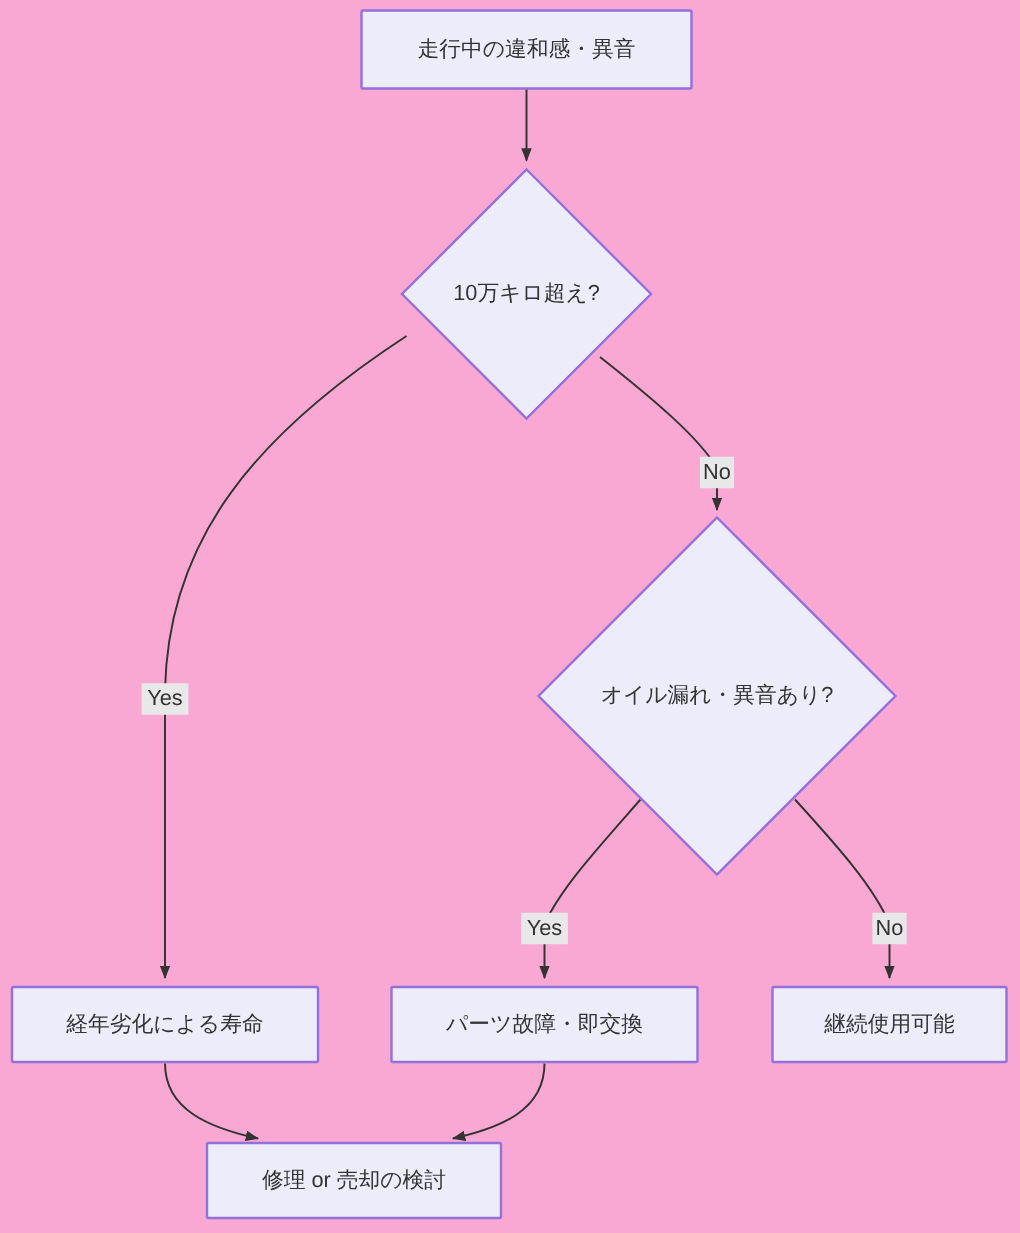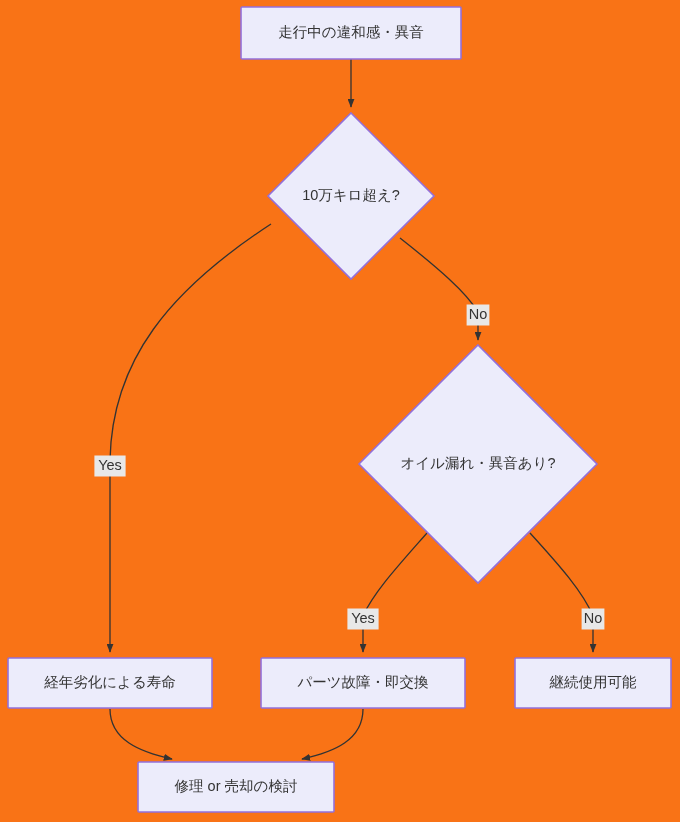--- a/index.html
+++ b/index.html
@@ -4,21 +4,21 @@
 <style>
   html, body {
     margin: 0;
     padding: 0;
     background: #000000;
   }
   #diagram-root {
     position: relative;
     width: 680px;
     height: 822px;
-    background: #f97316;
+    background: #f9a8d4;
     overflow: hidden;
     font-family: "Liberation Sans", "DejaVu Sans", sans-serif;
   }
   svg.flow {
     display: block;
     width: 680px;
     height: 822px;
   }
   .node-shape {
     fill: #ececfb;

